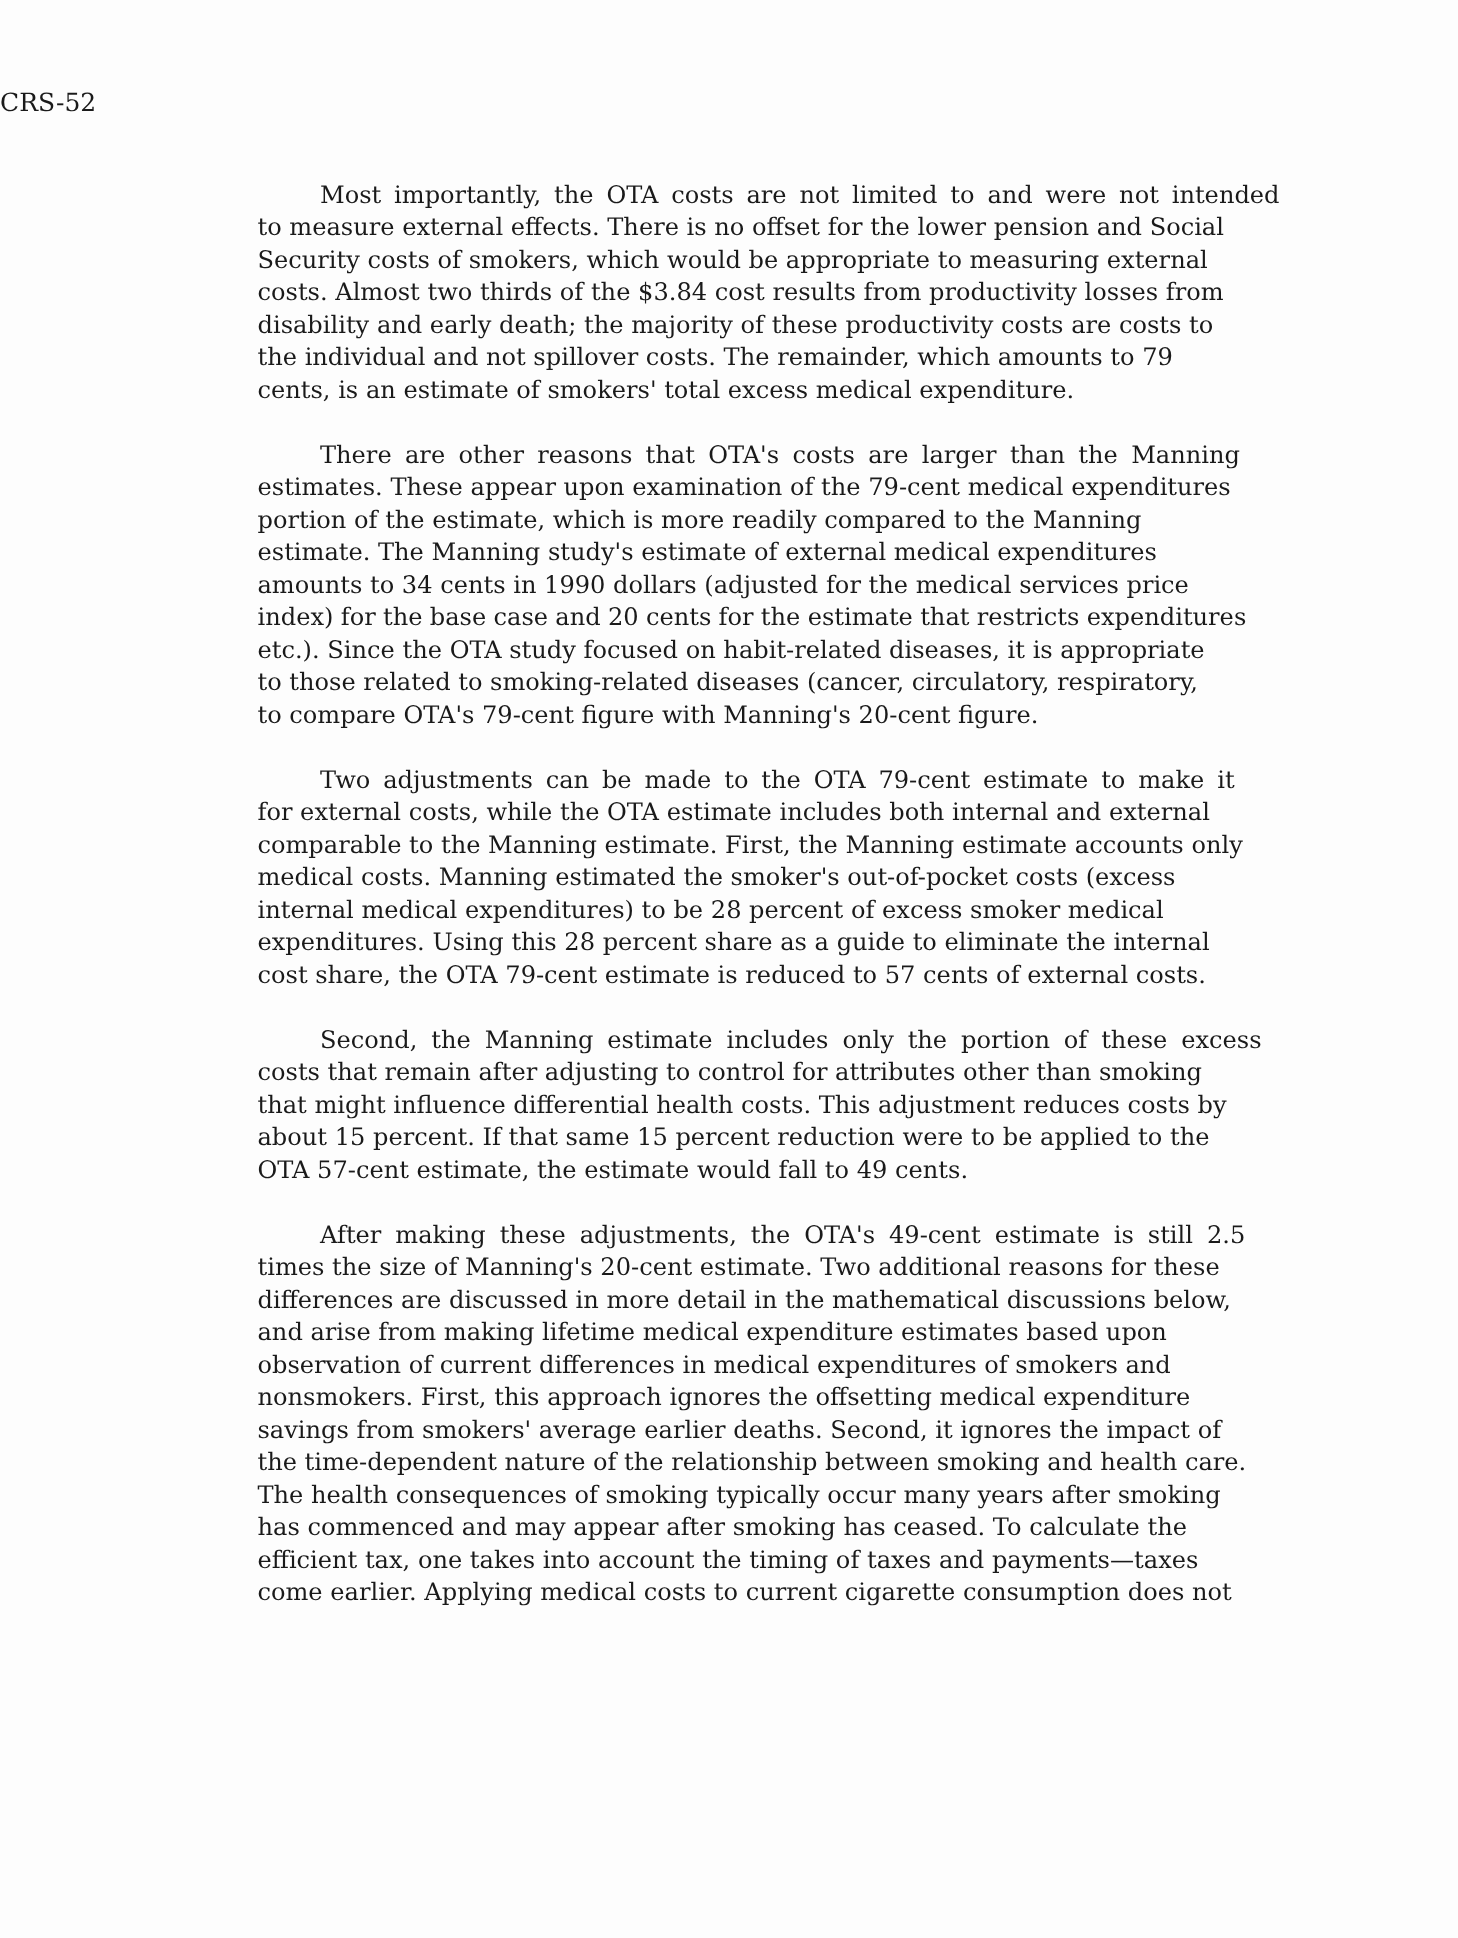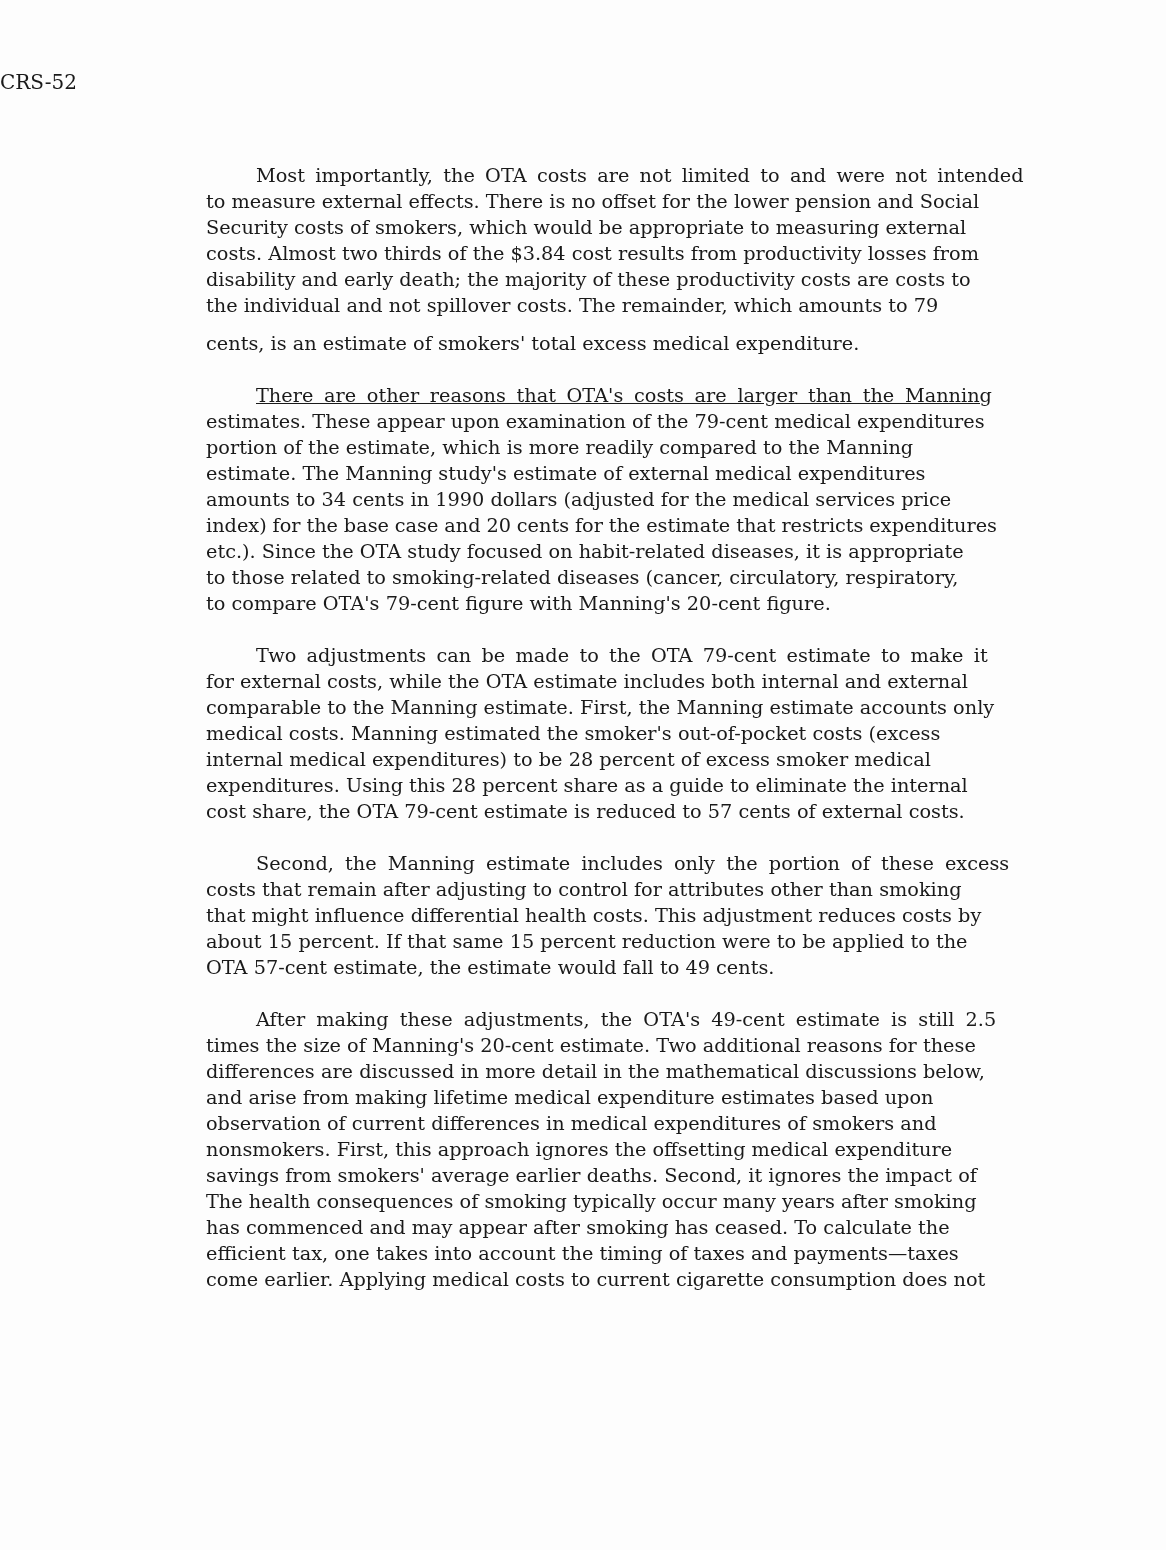--- a/index.html
+++ b/index.html
@@ -21,21 +21,21 @@
       left: 0;
       width: 1166px;
       text-align: left;
       font-size: 20px;
       letter-spacing: 0px;
     }
     .content {
       position: absolute;
       left: 206px;
       width: 791px;
-      top: 163px;
+      top: 143px;
     }
     .para {
       margin: 0 0 26px 0;
     }
     .line {
       display: block;
       height: 26px;
       line-height: 26px;
       font-size: 19.3px;
       text-align: justify;
@@ -56,24 +56,24 @@
 <div class="page-header">CRS-52</div>
 
 <div class="content">
   <div class="para">
       <span class="line first" style="white-space: nowrap; word-spacing: 4.16667px; text-align: left; text-align-last: left;">Most importantly, the OTA costs are not limited to and were not intended</span>
       <span class="line" style="white-space: nowrap; word-spacing: 0px; text-align: left; text-align-last: left;">to measure external effects.  There is no offset for the lower pension and Social</span>
       <span class="line" style="white-space: nowrap; word-spacing: 0px; text-align: left; text-align-last: left;">Security costs of smokers, which would be appropriate to measuring external</span>
       <span class="line" style="white-space: nowrap; word-spacing: 0px; text-align: left; text-align-last: left;">costs.  Almost two thirds of the $3.84 cost results from productivity losses from</span>
       <span class="line" style="white-space: nowrap; word-spacing: 0px; text-align: left; text-align-last: left;">disability and early death;  the majority of these productivity costs are costs to</span>
       <span class="line" style="white-space: nowrap; word-spacing: 0px; text-align: left; text-align-last: left;">the individual and not spillover costs.  The remainder, which amounts to 79</span>
-      <span class="line last" style="white-space: nowrap; margin-top: 12px;">cents, is an estimate of smokers' total excess medical expenditure.</span>
+      <span class="line last" style="white-space: nowrap;">cents, is an estimate of smokers' total excess medical expenditure.</span>
     </div>
   <div class="para">
-      <span class="line first" style="white-space: nowrap; word-spacing: 4.54545px; text-align: left; text-align-last: left; text-decoration: underline;">There are other reasons that OTA's costs are larger than the Manning</span>
+      <span class="line first" style="white-space: nowrap; word-spacing: 4.54545px; text-align: left; text-align-last: left;">There are other reasons that OTA's costs are larger than the Manning</span>
       <span class="line" style="white-space: nowrap; word-spacing: 0px; text-align: left; text-align-last: left;">estimates.  These appear upon examination of the 79-cent medical expenditures</span>
       <span class="line" style="white-space: nowrap; word-spacing: 0px; text-align: left; text-align-last: left;">portion of the estimate, which is more readily compared to the Manning</span>
       <span class="line" style="white-space: nowrap; word-spacing: 0px; text-align: left; text-align-last: left;">estimate.  The Manning study's estimate of external medical expenditures</span>
       <span class="line" style="white-space: nowrap; word-spacing: 0px; text-align: left; text-align-last: left;">amounts to 34 cents in 1990 dollars (adjusted for the medical services price</span>
       <span class="line" style="white-space: nowrap; word-spacing: -0.277644px; text-align: left; text-align-last: left;">index) for the base case and 20 cents for the estimate that restricts expenditures</span>
       <span class="line" style="white-space: nowrap; word-spacing: 0px; text-align: left; text-align-last: left;">etc.).  Since the OTA study focused on habit-related diseases, it is appropriate</span>
       <span class="line" style="white-space: nowrap; word-spacing: 0px; text-align: left; text-align-last: left;">to those related to smoking-related diseases (cancer, circulatory, respiratory,</span>
       <span class="line last" style="white-space: nowrap;">to compare OTA's 79-cent figure with Manning's 20-cent figure.</span>
     </div>
   <div class="para">
@@ -93,18 +93,19 @@
       <span class="line last" style="white-space: nowrap;">OTA 57-cent estimate, the estimate would fall to 49 cents.</span>
     </div>
   <div class="para">
       <span class="line first" style="white-space: nowrap; word-spacing: 5px; text-align: left; text-align-last: left;">After making these adjustments, the OTA's 49-cent estimate is still 2.5</span>
       <span class="line" style="white-space: nowrap; word-spacing: 0px; text-align: left; text-align-last: left;">times the size of Manning's 20-cent estimate.  Two additional reasons for these</span>
       <span class="line" style="white-space: nowrap; word-spacing: 0px; text-align: left; text-align-last: left;">differences are discussed in more detail in the mathematical discussions below,</span>
       <span class="line" style="white-space: nowrap; word-spacing: 0px; text-align: left; text-align-last: left;">and arise from making lifetime medical expenditure estimates based upon</span>
       <span class="line" style="white-space: nowrap; word-spacing: 0px; text-align: left; text-align-last: left;">observation of current differences in medical expenditures of smokers and</span>
       <span class="line" style="white-space: nowrap; word-spacing: 0px; text-align: left; text-align-last: left;">nonsmokers.  First, this approach ignores the offsetting medical expenditure</span>
       <span class="line" style="white-space: nowrap; word-spacing: 0px; text-align: left; text-align-last: left;">savings from smokers' average earlier deaths.  Second, it ignores the impact of</span>
+      <span class="line" style="white-space: nowrap; word-spacing: -0.053125px; text-align: left; text-align-last: left;">the time-dependent nature of the relationship between smoking and health care.</span>
       <span class="line" style="white-space: nowrap; word-spacing: 0px; text-align: left; text-align-last: left;">The health consequences of smoking typically occur many years after smoking</span>
       <span class="line" style="white-space: nowrap; word-spacing: 0px; text-align: left; text-align-last: left;">has commenced and may appear after smoking has ceased.  To calculate the</span>
       <span class="line" style="white-space: nowrap; word-spacing: 0px; text-align: left; text-align-last: left;">efficient tax, one takes into account the timing of taxes and payments—taxes</span>
       <span class="line" style="white-space: nowrap; word-spacing: 0px; text-align: left; text-align-last: left;">come earlier.  Applying medical costs to current cigarette consumption does not</span>
     </div>
 </div>
 
 </body></html>

